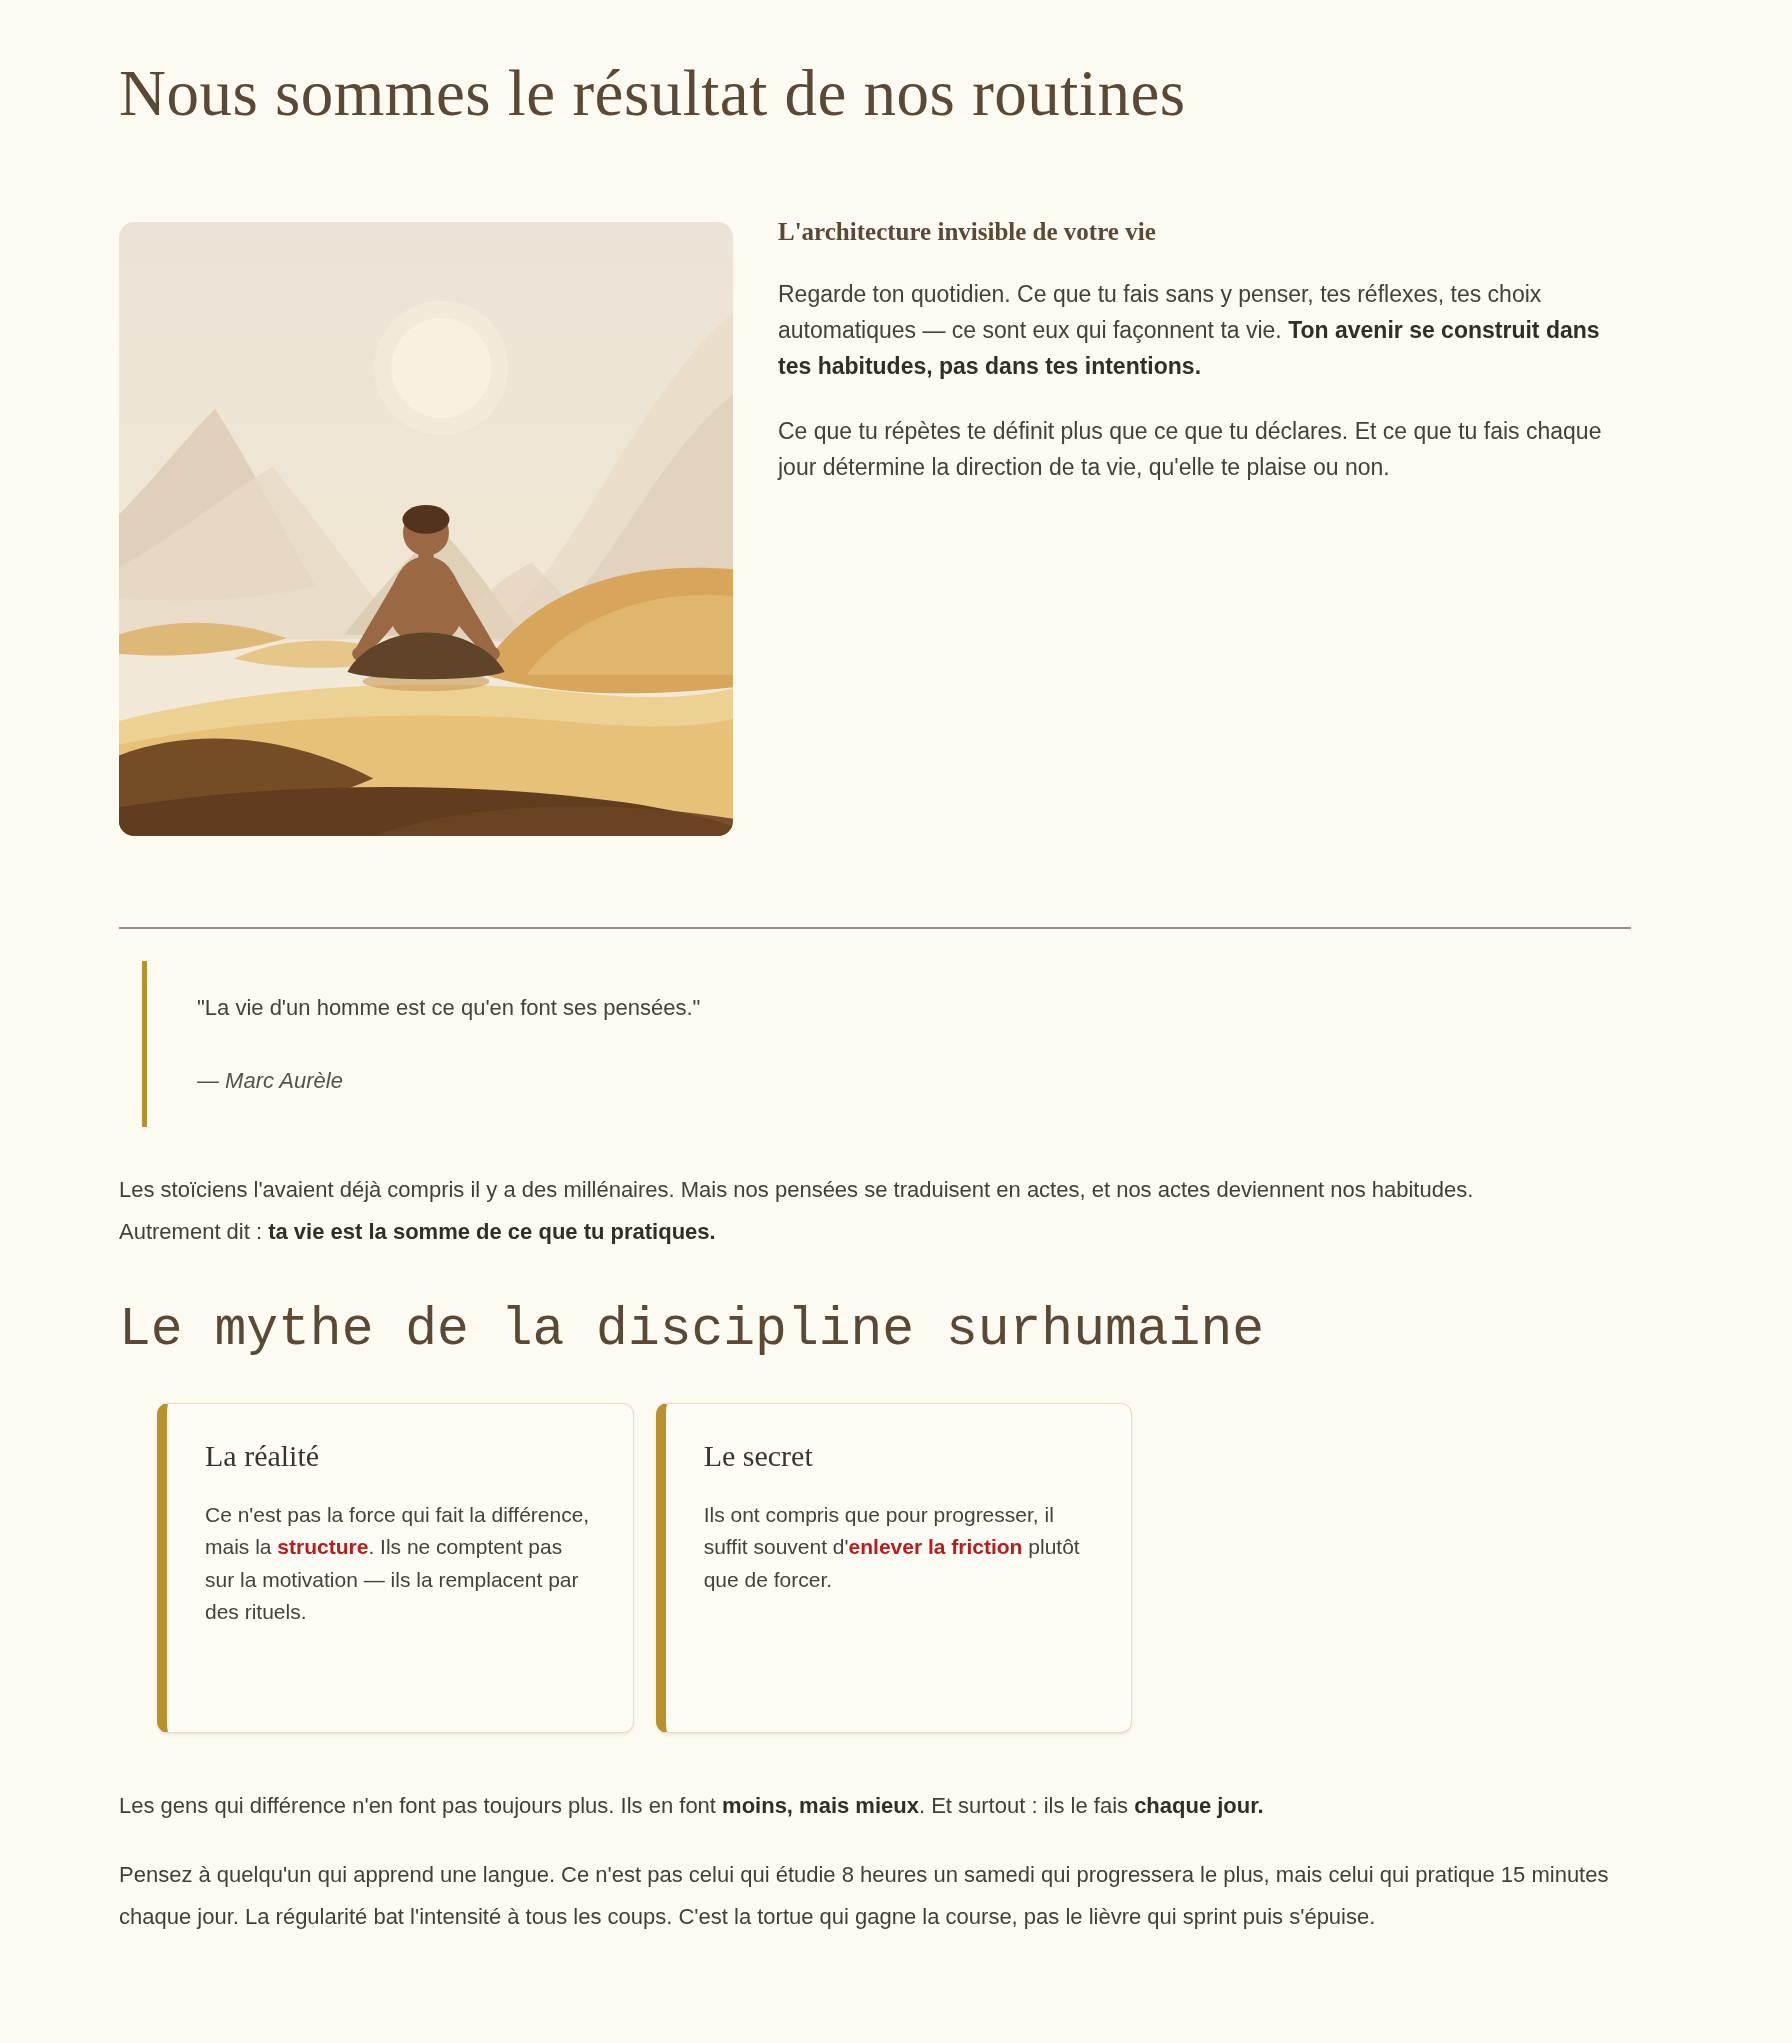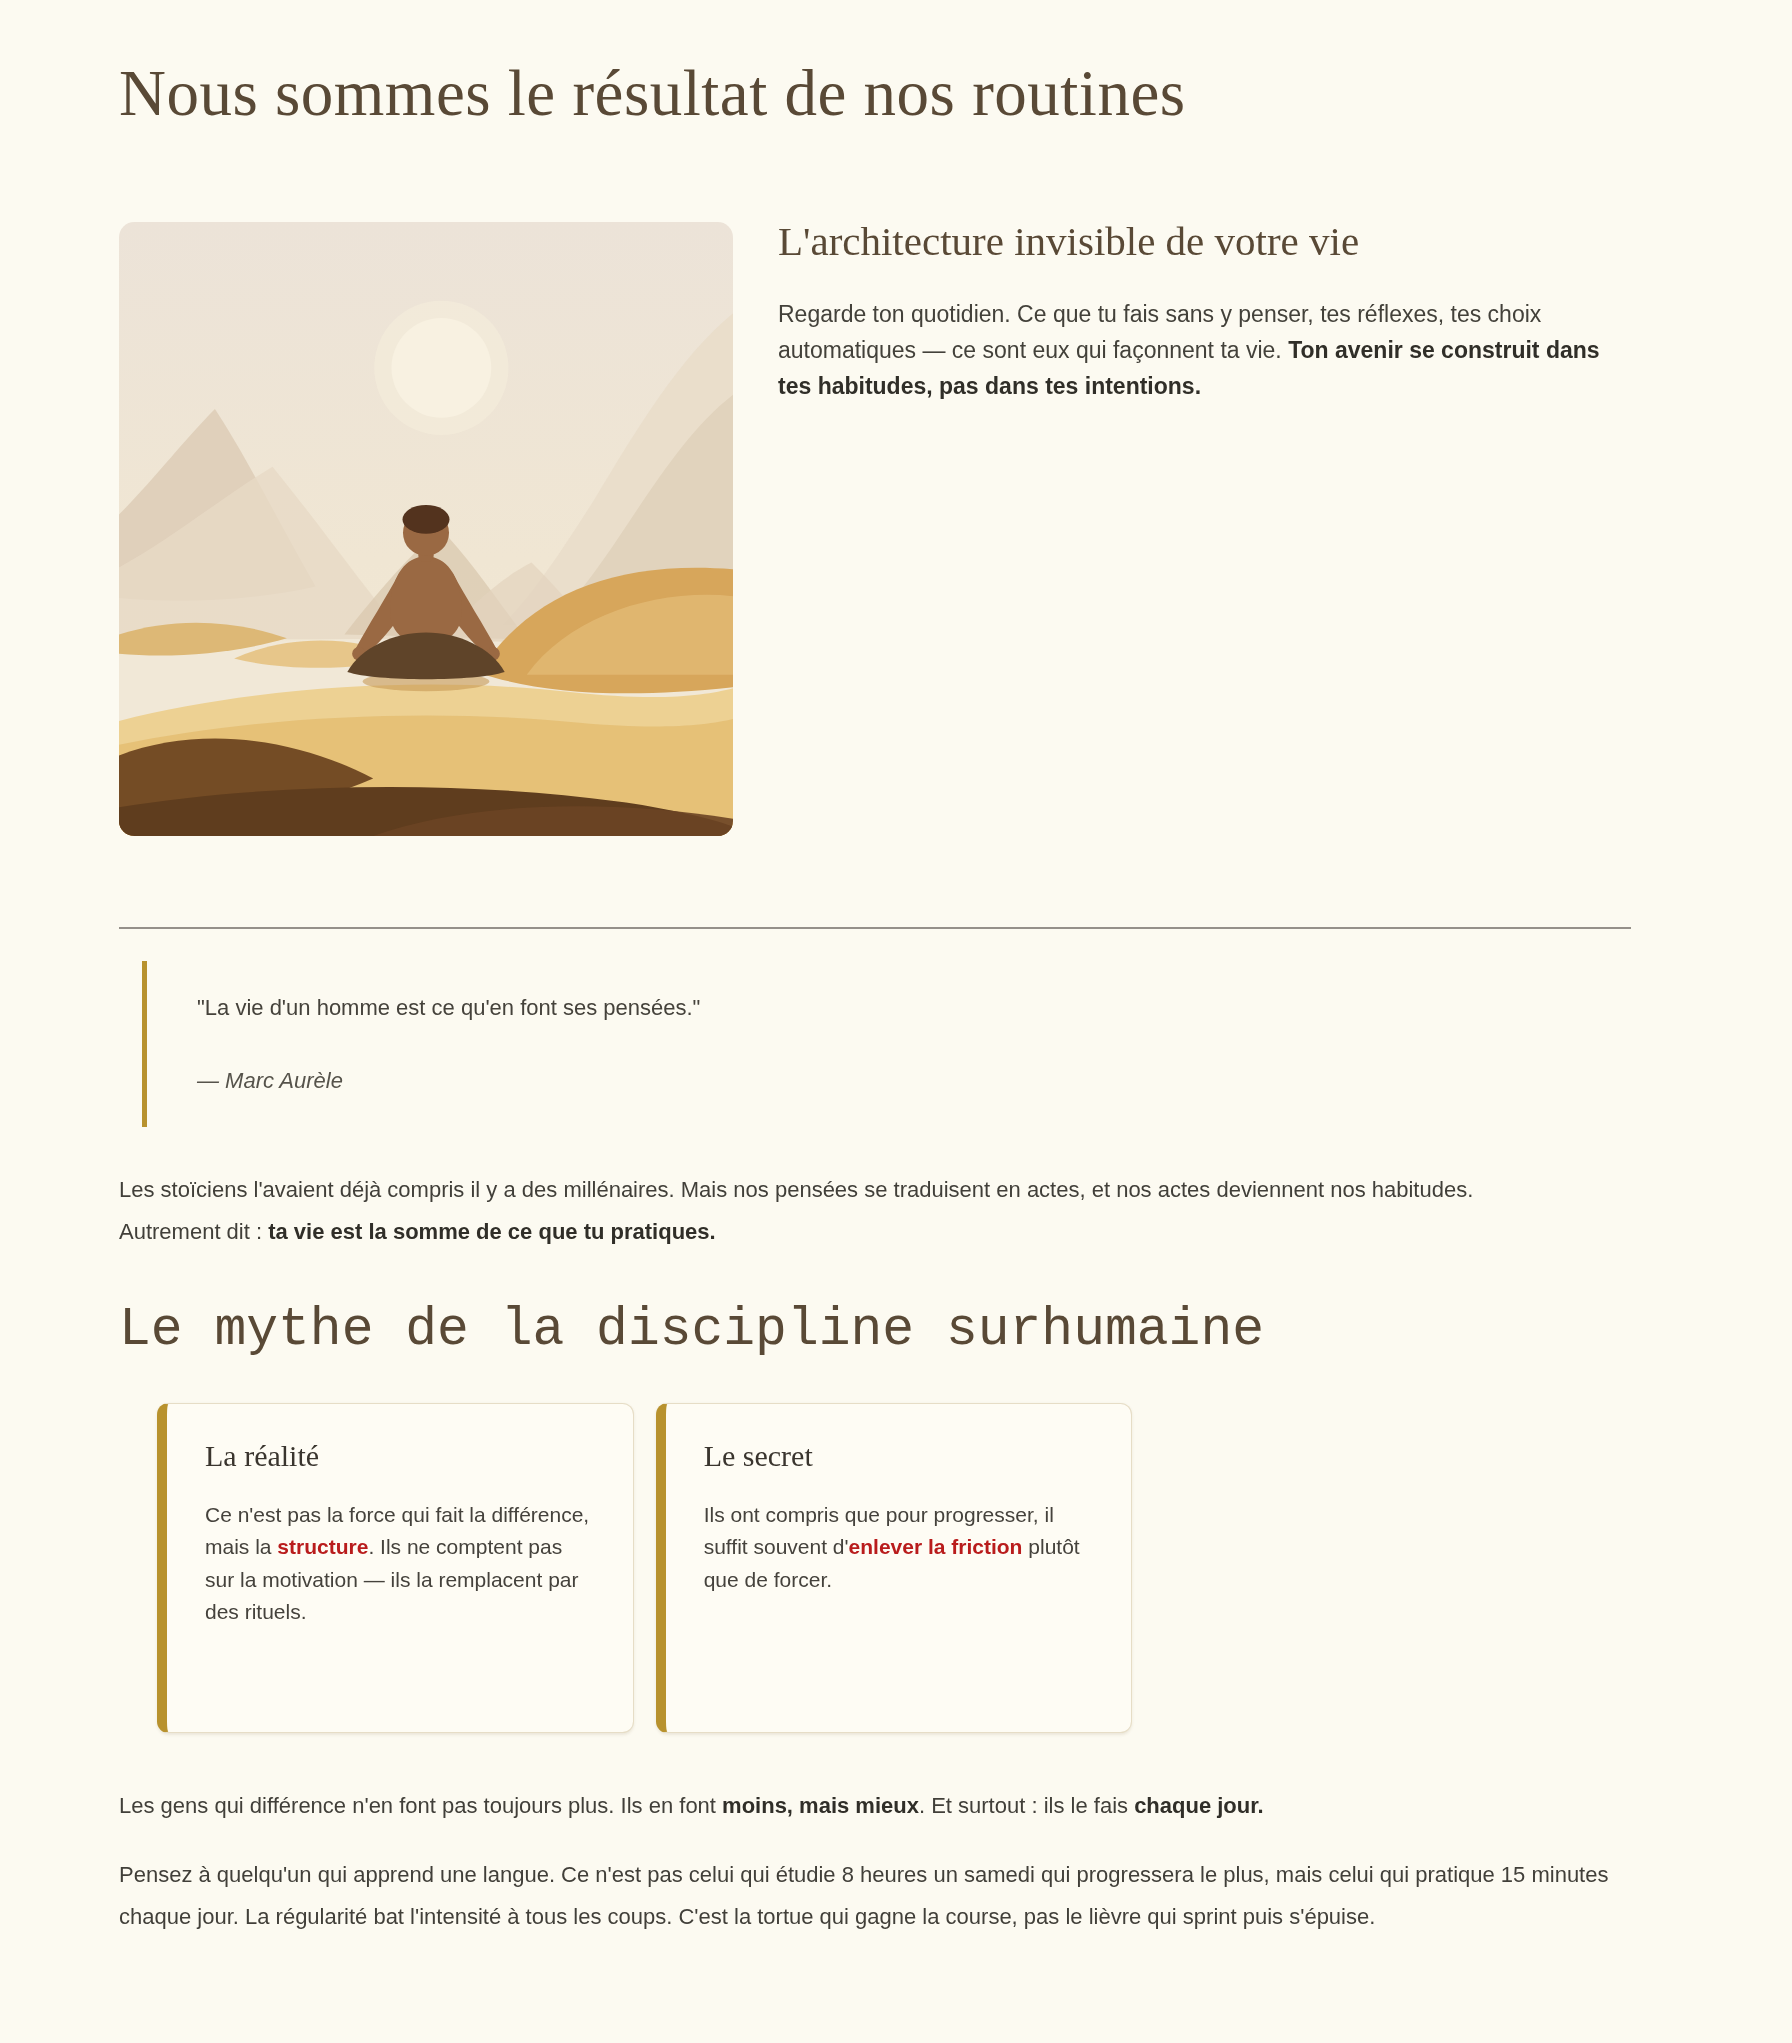--- a/index.html
+++ b/index.html
@@ -27,22 +27,22 @@
   h2.section-title{
     font-family:Liberation Mono, monospace;
     font-weight:400;
     font-size:53px;
     color:#594936;
     margin:46px 0 0 0;
     line-height:1.2;
   }
   h3.hero-heading{
     font-family:"Liberation Serif", serif;
-    font-weight:400;
-    font-size:41px;
+    font-weight:700;
+    font-size:25px;
     color:#594936;
     margin:-5.7px 0 29px 0;
     line-height:1.25;
   }
   
   .hero{
     display:grid;
     grid-template-columns:614px 1fr;
     column-gap:45px;
     margin-top:90px;
@@ -196,20 +196,21 @@
         </g>
 
         <path d="M0,640 L0,556 C85,524 185,538 265,580 C190,612 85,634 0,640 Z" fill="#744C25"></path>
         <path d="M0,640 L0,610 C160,584 360,582 520,604 C565,610 612,620 640,630 L640,640 Z" fill="#5F3D1E"></path>
         <path d="M265,640 C360,606 500,600 640,622 L640,640 Z" fill="#6B4423" opacity="0.9"></path>
       </svg>
     </div>
     <div class="hero-copy">
       <h3 class="hero-heading">L'architecture invisible de votre vie</h3>
       <p class="body-text"><span>Regarde ton quotidien. Ce que tu fais sans y penser, tes réflexes, tes choix automatiques — ce sont eux qui façonnent ta vie. </span><strong>Ton avenir se construit dans tes habitudes, pas dans tes intentions.</strong></p>
+      <p class="body-text"><span>Ce que tu répètes te définit plus que ce que tu déclares. Et ce que tu fais chaque jour détermine la direction de ta vie, qu'elle te plaise ou non.</span></p>
     </div>
   </section>
 
   <hr class="divider">
 
   <blockquote class="quote">
     <p class="quote-text">"La vie d'un homme est ce qu'en font ses pensées."</p>
     <p class="quote-author">— Marc Aurèle</p>
   </blockquote>
 

